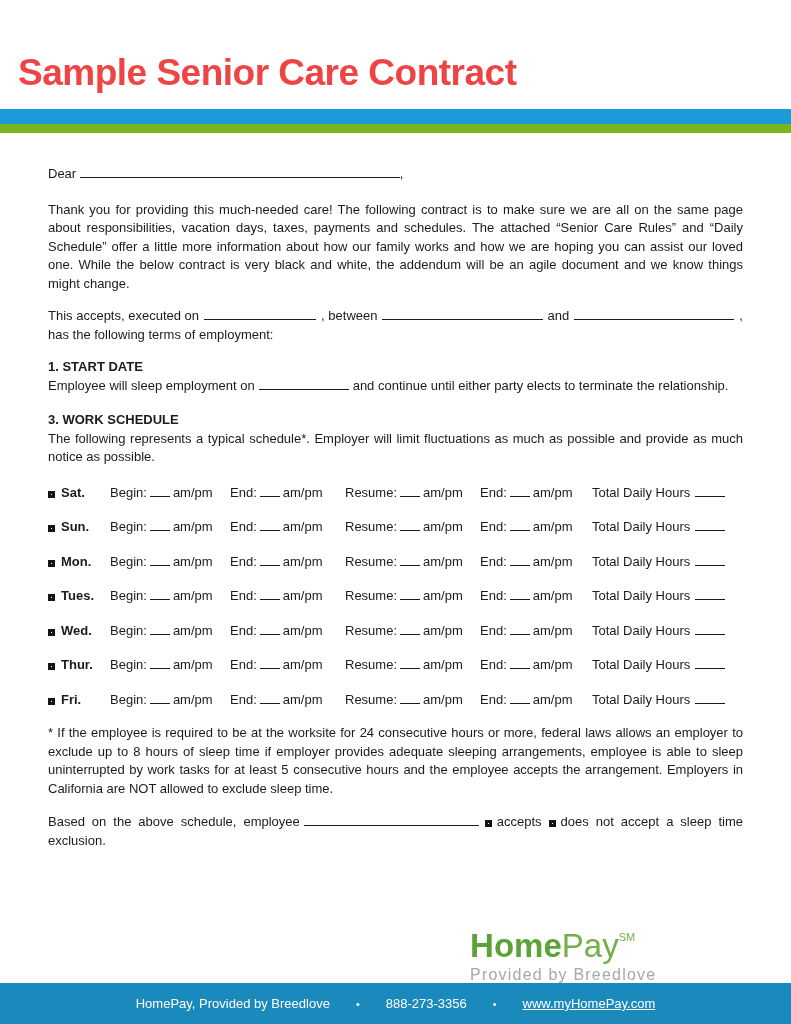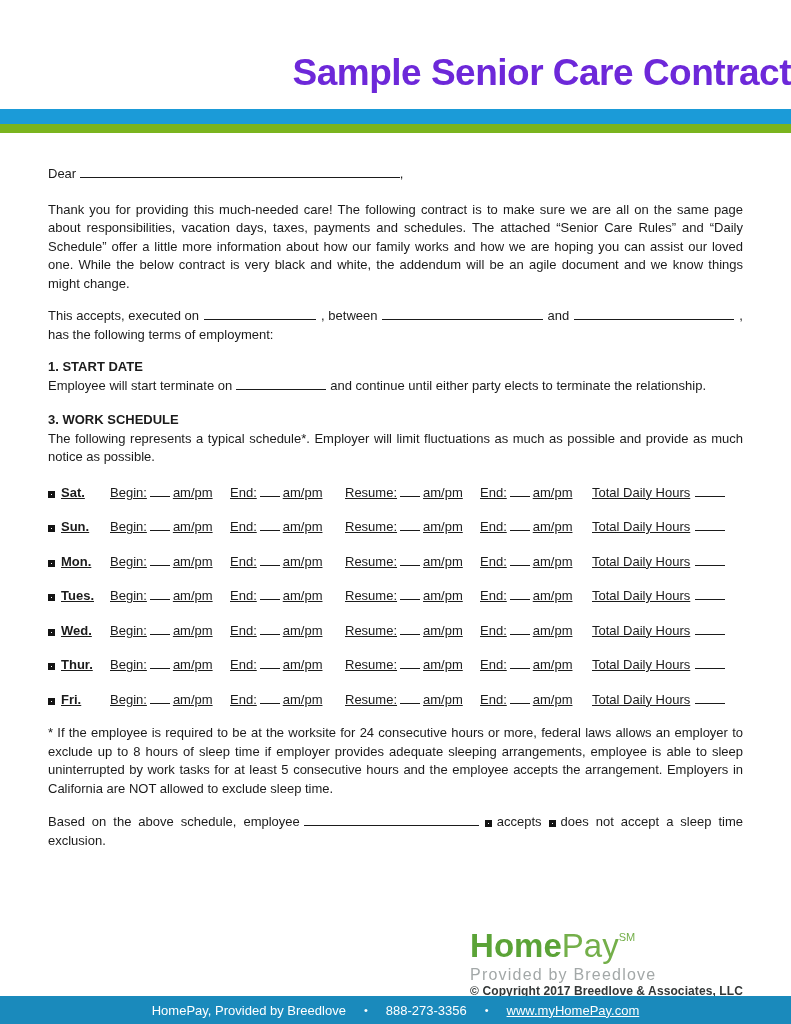--- a/index.html
+++ b/index.html
@@ -9,25 +9,26 @@
     width:791px; height:1024px;
     margin:0 auto;
     background:#ffffff;
     font-family:"Liberation Sans", sans-serif;
     color:#1b1b1b;
     overflow:hidden;
   }
   
   .title {
     padding-top:52px;
-    text-align:right;
+    text-align:left;
     font-size:37px;
     font-weight:700;
     letter-spacing:-0.5px;
-    color:#6d28d9;
+    color:#ef4444;
+    margin-left:18px;
   }
   .stripes { margin-top:15px; }
   .stripe-blue  { height:15px; background:#1b9bd8; }
   .stripe-green { height:9px;  background:#7ab41e; }
 
   
   .content {
     padding:32px 48px 0 48px;
     font-size:13px;
     line-height:18.5px;
@@ -58,21 +59,20 @@
   .sec-heading { font-weight:700; }
 
   
   .schedule { margin:17px 0 15px 0; }
   .sched-row {
     display:grid;
     grid-template-columns:62px 120px 115px 135px 112px auto;
     align-items:baseline;
     margin-bottom:16px;
     white-space:nowrap;
-    text-decoration:underline;
   }
   .sched-row:last-child { margin-bottom:0; }
   .checkbox {
     display:inline-block;
     width:7px; height:7px;
     border:3px solid #141414;
     margin-right:6px;
     vertical-align:-1px;
   }
   .day { font-weight:700; }
@@ -103,28 +103,28 @@
     font-size:12px;
     font-weight:700;
     color:#333737;
     letter-spacing:0.1px;
   }
 
   
   .footer-bar {
     position:absolute;
     left:0; bottom:0;
-    width:100%; height:28px;
+    width:100%; height:41px;
     background:#1a8abc;
     color:#ffffff;
     font-size:13px;
     display:flex;
     align-items:center;
     justify-content:center;
-    gap:18px;
+    gap:26px;
   }
   .footer-bar a {
     color:#ffffff;
     text-decoration:underline;
     cursor:pointer;
   }
   .bullet { font-size:11px; }
 </style>
 </head>
 <body>
@@ -156,21 +156,21 @@
         <span>and</span>
         <span class="blank grow1"></span>
         <span>,</span>
       </div>
       <div>has the following terms of employment:</div>
     </div>
 
     <div class="sec">
       <div class="sec-heading">1. START DATE</div>
       <div>
-        <span>Employee will start terminate on</span><span class="blank w-start"></span><span>and continue until either party elects to terminate the relationship.</span>
+        <span>Employee will sleep employment on</span><span class="blank w-start"></span><span>and continue until either party elects to terminate the relationship.</span>
       </div>
     </div>
 
 
     <div>
       <div class="sec-heading">3. WORK SCHEDULE</div>
       <div class="para" style="margin-bottom:0">The following represents a typical schedule*. Employer will limit fluctuations as much as possible and provide as much notice as possible.</div>
     </div>
 
     <div class="schedule" id="schedule-rows">

